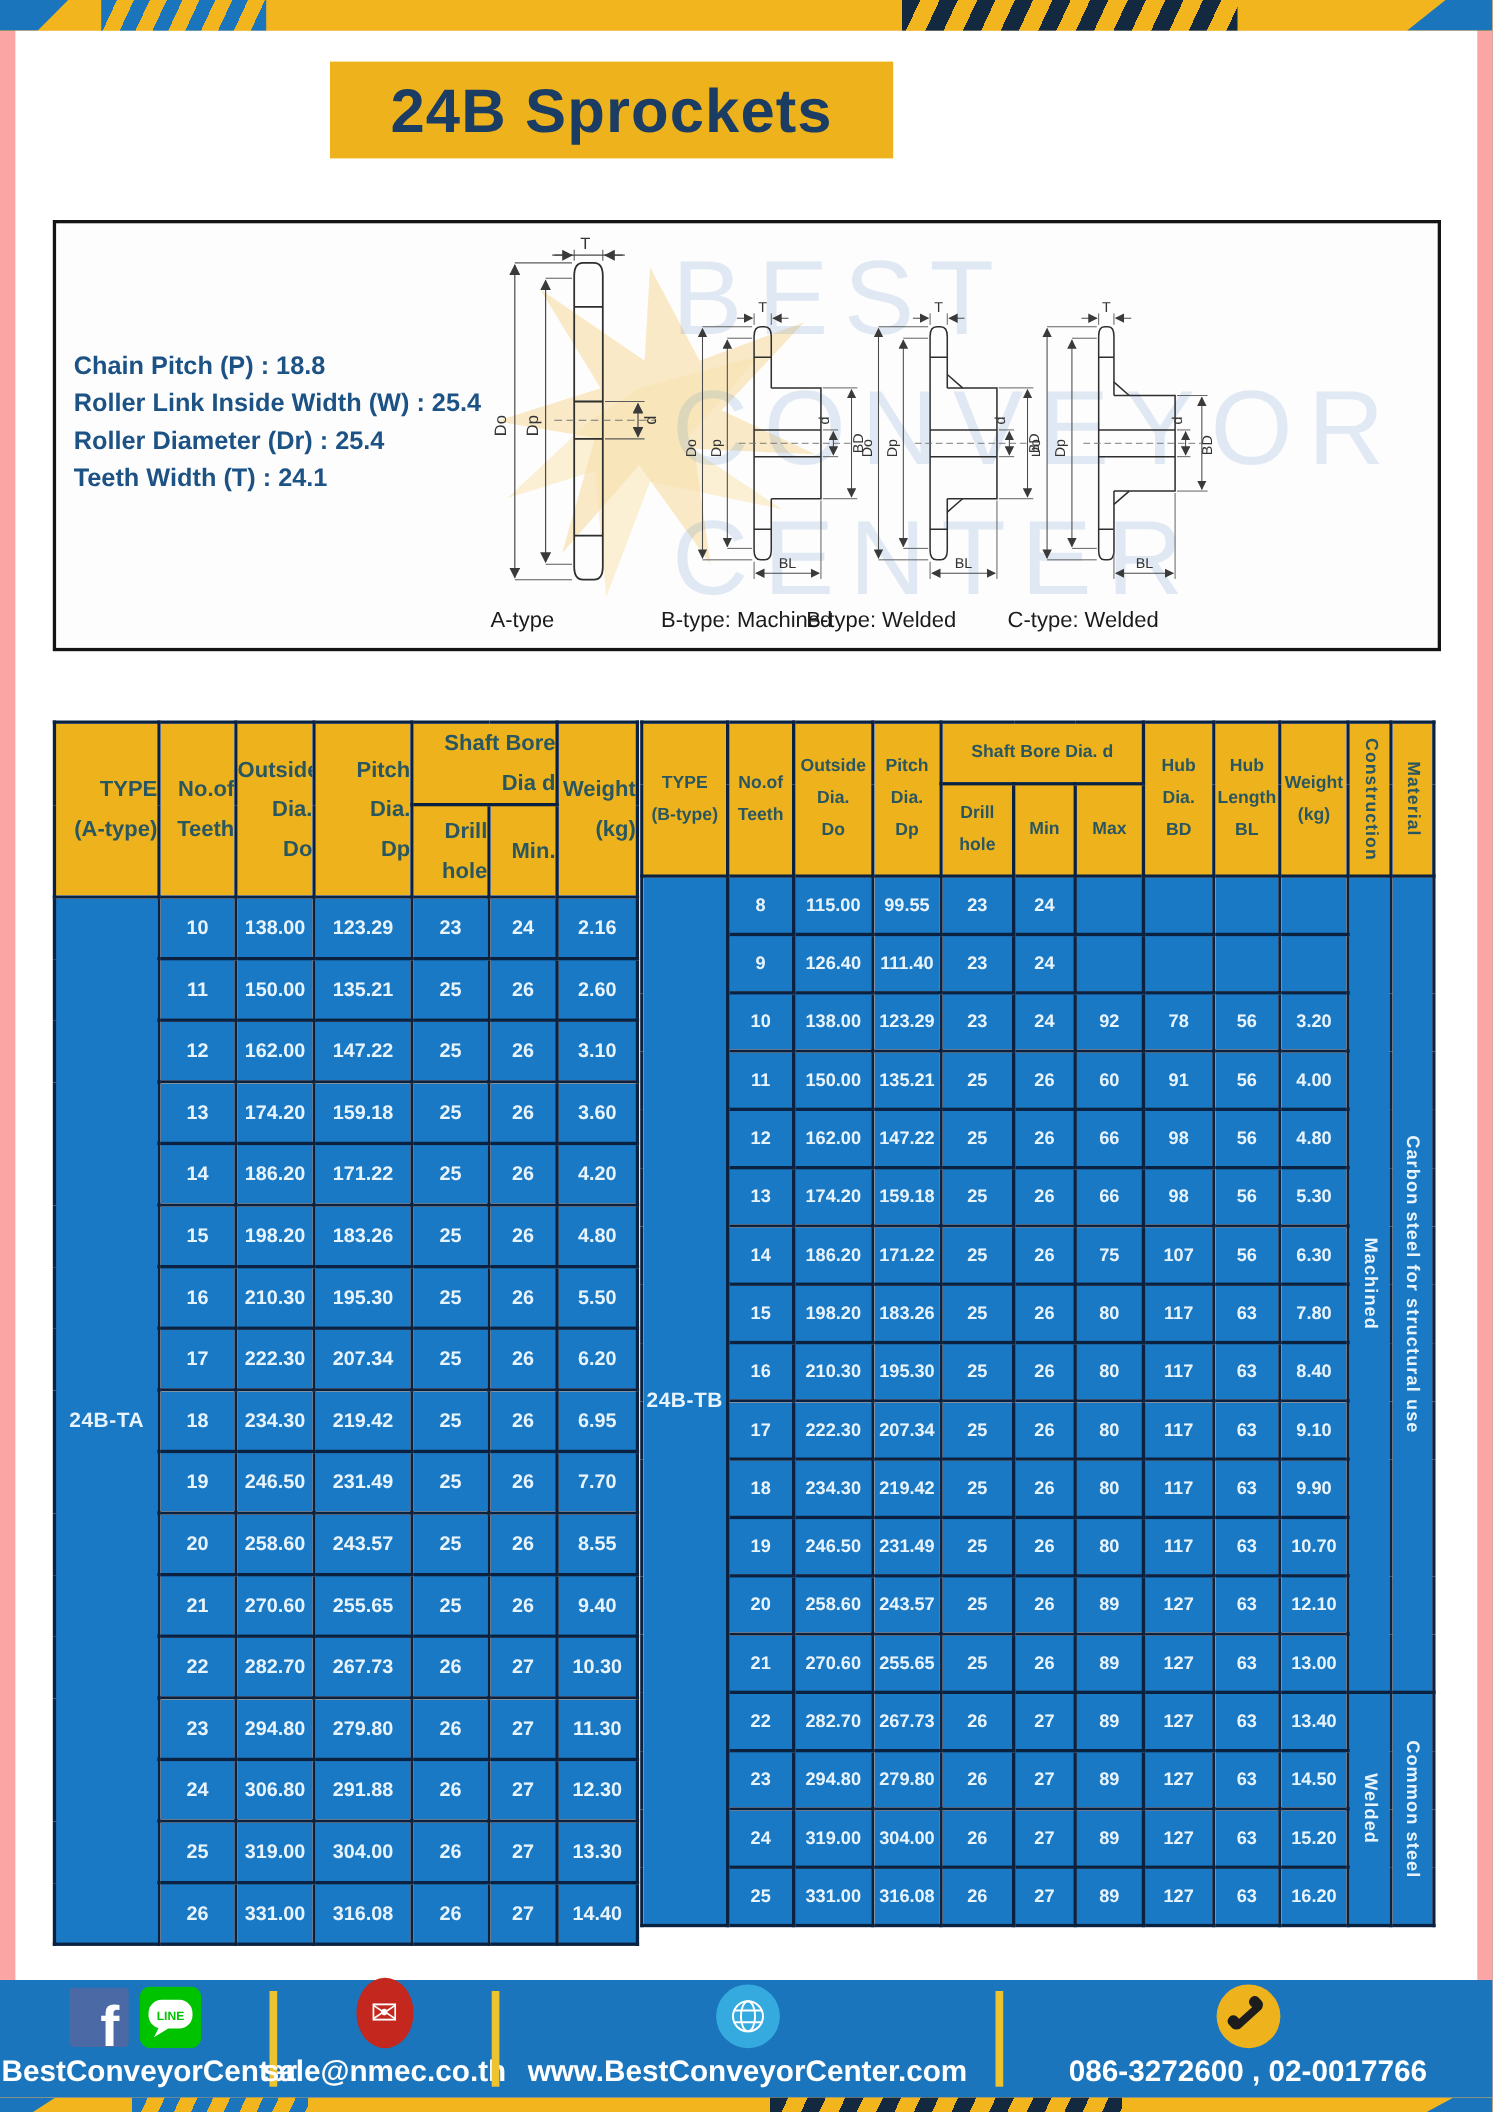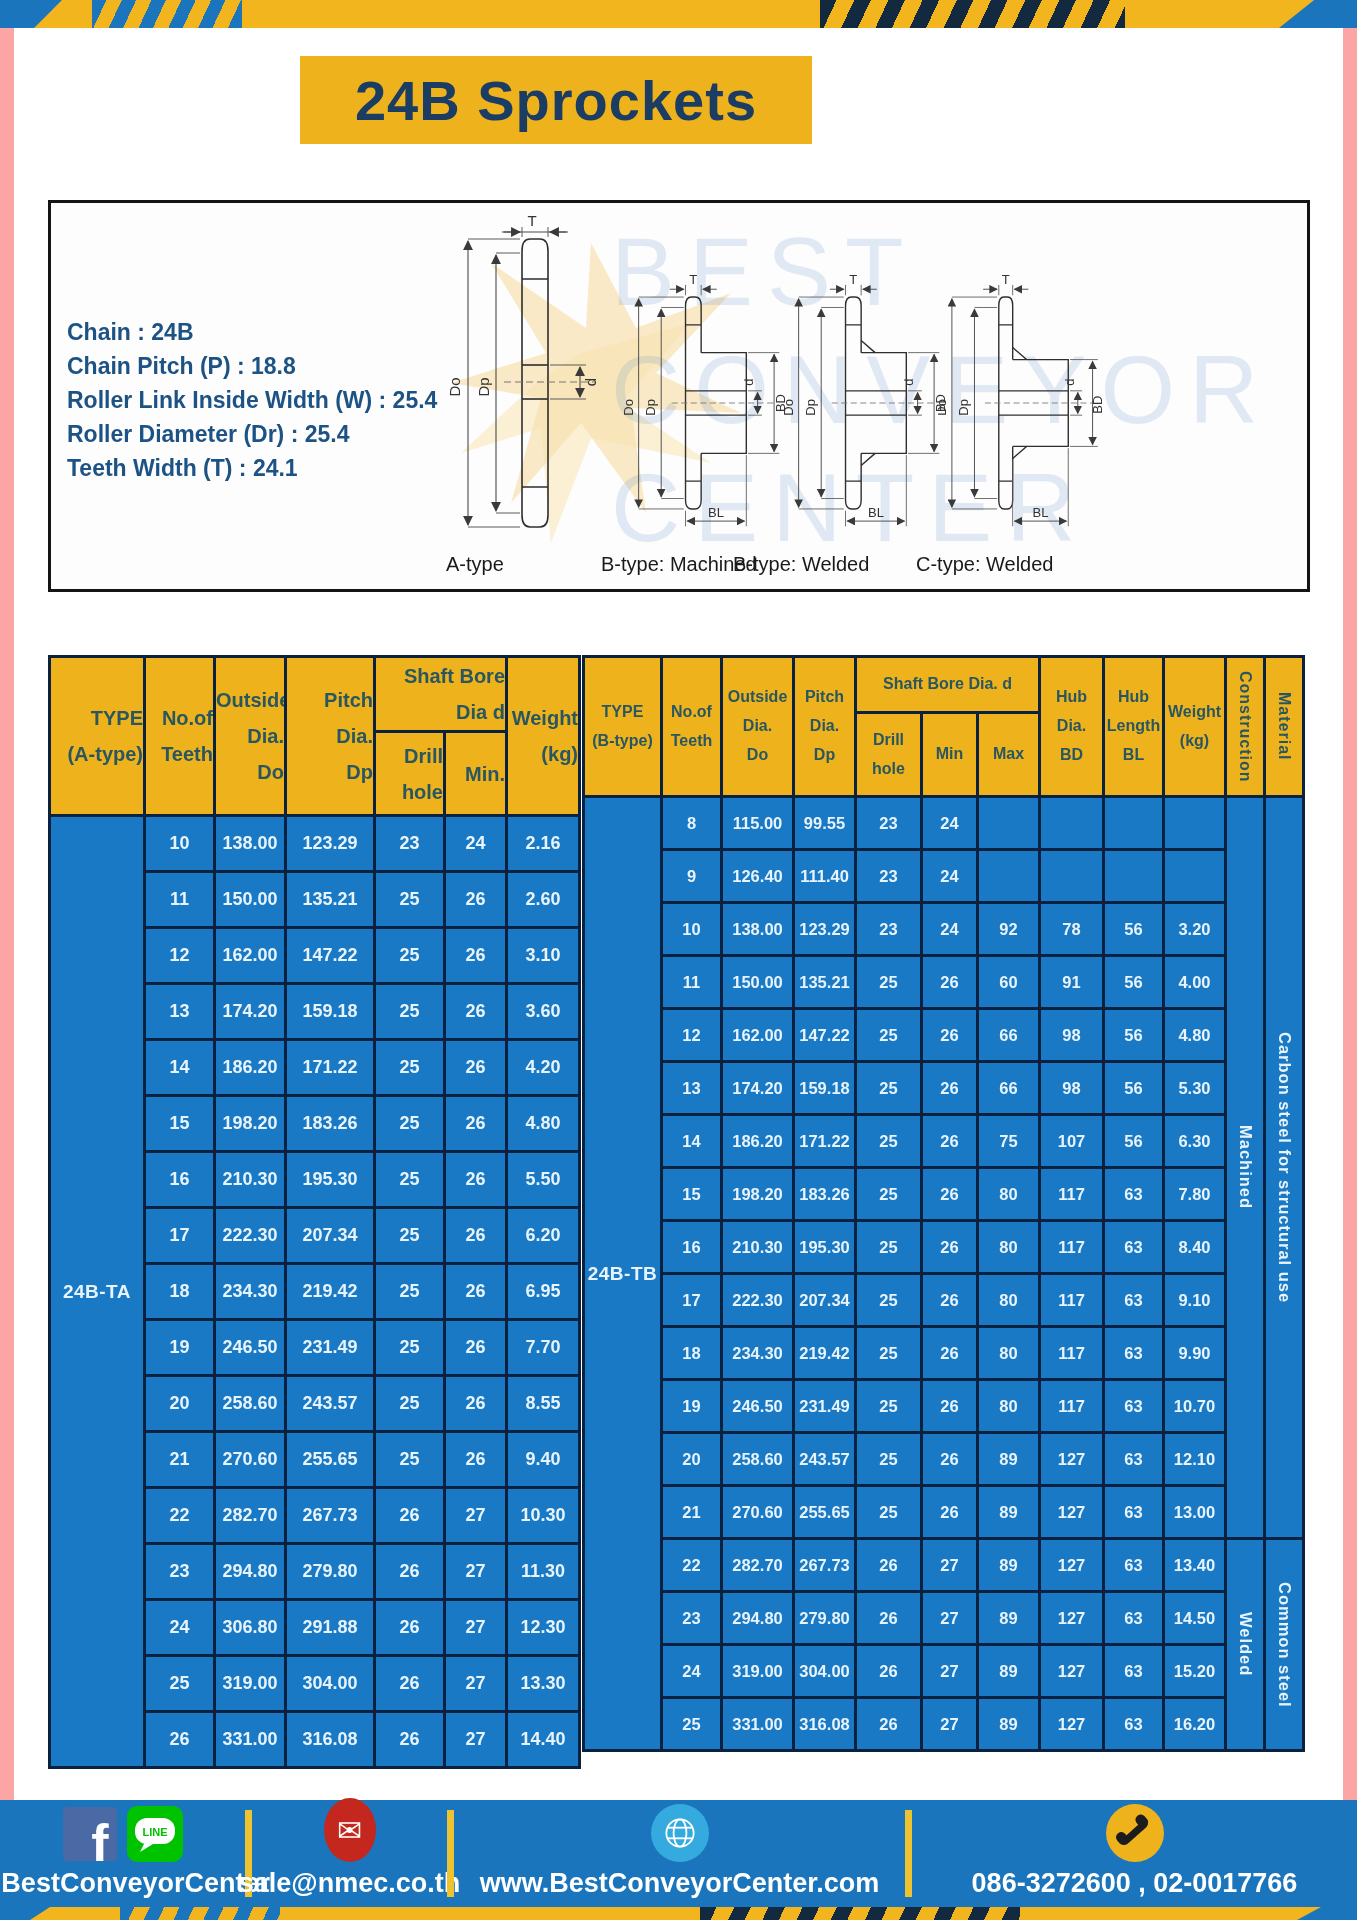--- a/index.html
+++ b/index.html
@@ -105,21 +105,20 @@
         <polygon points="150,120 260,90 190,170 280,230 160,205 120,310 110,195 30,220 105,150" fill="#eeb31c" opacity=".55" stroke="none"></polygon>
       </svg>
     </div>
     <div class="wm-text">
       <div>BEST</div>
       <div>CONVEYOR</div>
       <div>CENTER</div>
     </div>
 
     <div class="spec-block">
-      <div class="spec-line">Chain : 24B</div>
       <div class="spec-line">Chain Pitch (P) : 18.8</div>
       <div class="spec-line">Roller Link Inside Width (W) : 25.4</div>
       <div class="spec-line">Roller Diameter (Dr) : 25.4</div>
       <div class="spec-line">Teeth Width (T) : 24.1</div>
     </div>
 
     <svg class="drawing tech" style="left:395px;top:12px;" width="170" height="336" viewBox="0 0 170 336">
       <path d="M76,64 L76,36 Q76,24 84,24 L94,24 Q102,24 102,36 L102,64 M76,64 L102,64 M76,64 L76,272 M102,64 L102,272 M76,272 L102,272 M76,272 L76,300 Q76,312 84,312 L94,312 Q102,312 102,300 L102,272"></path>
       <line x1="76" y1="150" x2="102" y2="150"></line>
       <line x1="76" y1="184" x2="102" y2="184"></line>

